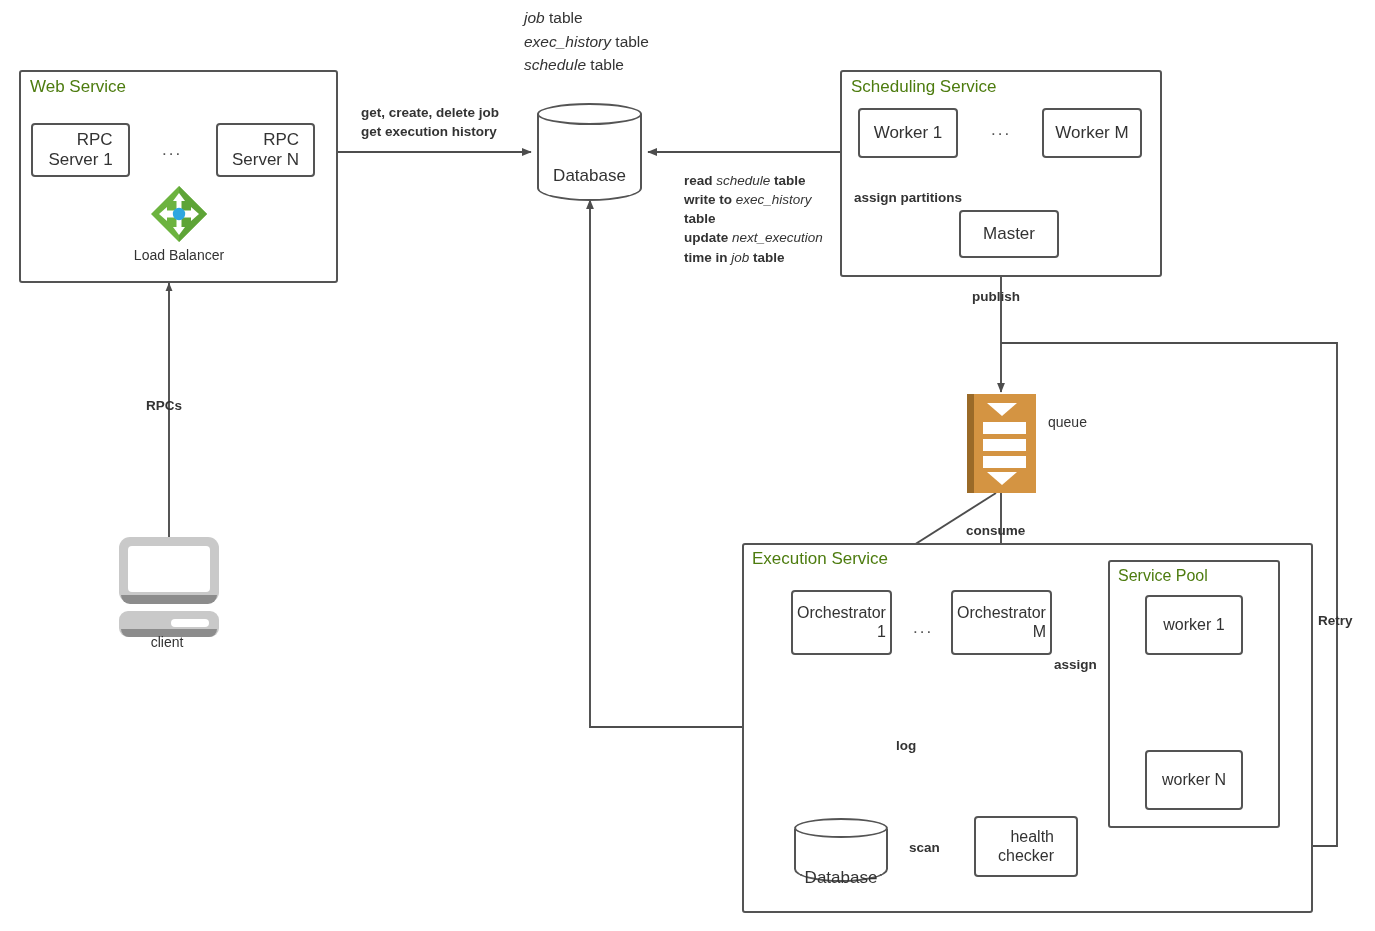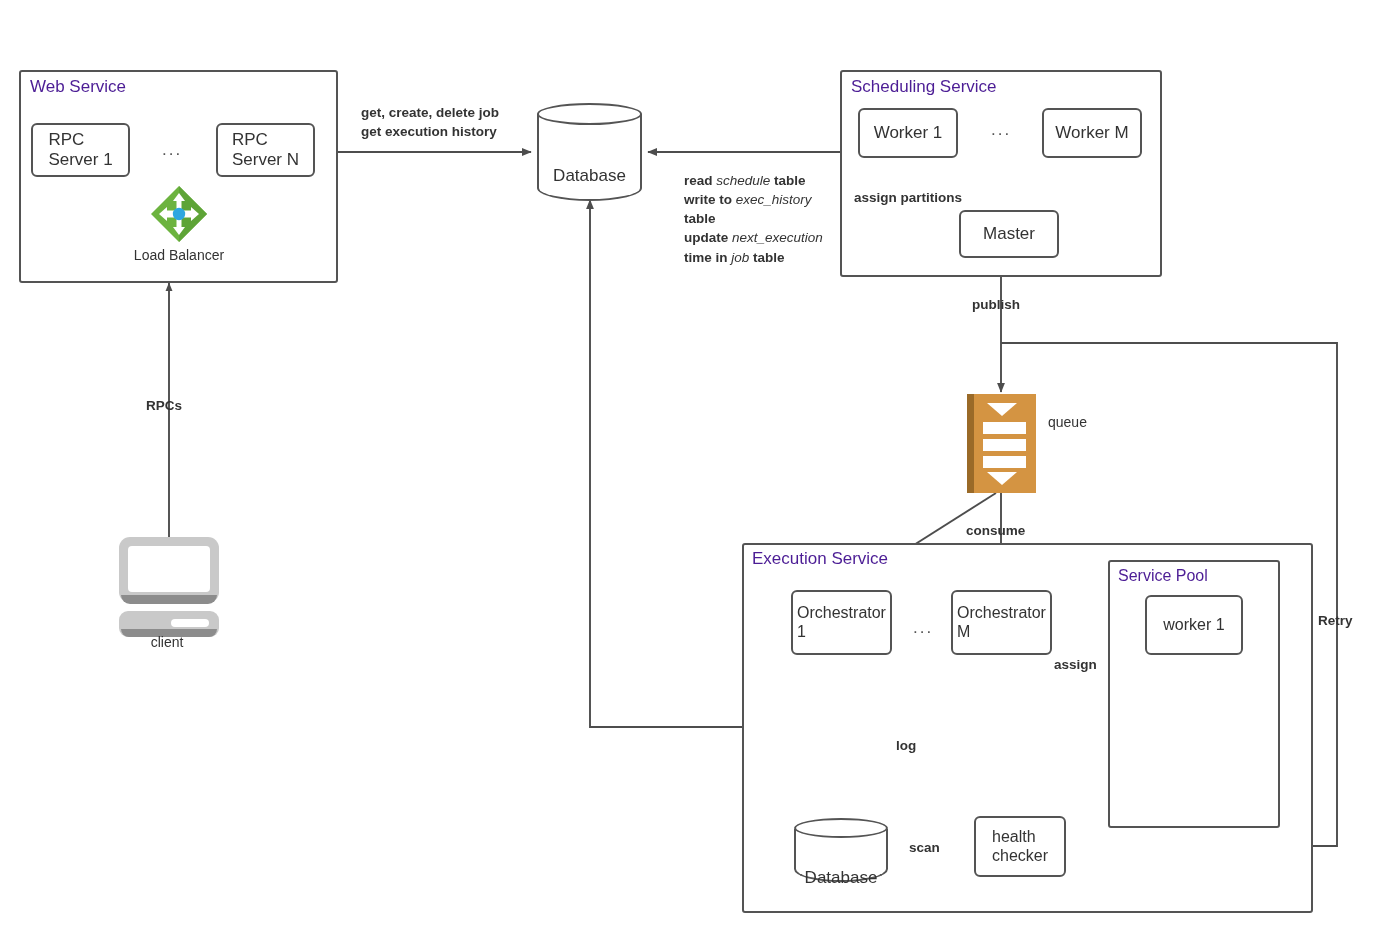--- a/index.html
+++ b/index.html
@@ -15,25 +15,25 @@
   .box{
     position:absolute;
     border:2px solid #545454;
     border-radius:4px;
     background:#ffffff;
     box-sizing:border-box;
   }
   .grp{border-radius:3px;}
   .node{
     display:flex;align-items:center;justify-content:center;
-    text-align:left;line-height:1.18;border-radius:6px;
+    text-align:right;line-height:1.18;
   }
   .grp-title{
     position:absolute;
-    font-size:17px;color:#4c1d95;
+    font-size:17px;color:#4d7c0f;
     white-space:nowrap;
   }
   .node-txt{font-size:17px;color:#333;}
   .node-sm{font-size:16px;color:#333;}
   .ellip{position:absolute;font-size:17px;color:#555;letter-spacing:2px;}
   .note{position:absolute;font-size:15.5px;color:#333;line-height:1.52;white-space:nowrap;}
   .note i{font-style:italic;}
   .edge-lbl{
     position:absolute;font-size:13.5px;font-weight:bold;color:#333;
     line-height:1.42;white-space:nowrap;
@@ -128,20 +128,25 @@
       <path d="M841,656 L841,818" marker-end="url(#ah)"></path>
 
       <path d="M996,656 L851,823" marker-end="url(#ahs)"></path>
 
       <path d="M974,846 L894,846" marker-end="url(#ah)"></path>
 
       <path d="M742,727 L590,727 L590,200" marker-end="url(#ah)"></path>
     </g>
   </svg>
 
+  <div class="note" style="left:524px;top:6px;">
+    <div><i>job</i><span> table</span></div>
+    <div><i>exec_history</i><span> table</span></div>
+    <div><i>schedule</i><span> table</span></div>
+  </div>
 
   <div class="box grp" style="left:19px;top:70px;width:319px;height:213px;"></div>
   <div class="grp-title" style="left:30px;top:77px;">Web Service</div>
 
   <div class="box node" style="left:31px;top:123px;width:99px;height:54px;">
     <span class="node-txt">RPC<br>Server 1</span>
   </div>
   <div class="ellip" style="left:162px;top:140px;">...</div>
   <div class="box node" style="left:216px;top:123px;width:99px;height:54px;">
     <span class="node-txt">RPC<br>Server N</span>
@@ -184,21 +189,21 @@
   </div>
   <div class="ellip" style="left:991px;top:120px;">...</div>
   <div class="box node" style="left:1042px;top:108px;width:100px;height:50px;">
     <span class="node-txt">Worker M</span>
   </div>
   <div class="box node" style="left:959px;top:210px;width:100px;height:48px;">
     <span class="node-txt">Master</span>
   </div>
   <div class="edge-lbl" style="left:854px;top:188px;">assign partitions</div>
 
-  <div class="edge-lbl" style="left:972px;top:295px;">publish</div>
+  <div class="edge-lbl" style="left:972px;top:287px;">publish</div>
 
   <div class="queue-ico" style="left:967px;top:394px;width:69px;height:99px;">
     <div class="stripe"></div>
     <div class="tri" style="top:9px;"></div>
     <div class="bar" style="top:28px;"></div>
     <div class="bar" style="top:45px;"></div>
     <div class="bar" style="top:62px;"></div>
     <div class="tri" style="top:78px;"></div>
   </div>
   <div class="cap" style="left:1048px;top:414px;">queue</div>
@@ -220,28 +225,31 @@
   <div class="edge-lbl" style="left:1054px;top:655px;">assign</div>
   <div class="edge-lbl" style="left:896px;top:736px;">log</div>
   <div class="edge-lbl" style="left:909px;top:838px;">scan</div>
 
   <div class="box grp" style="left:1108px;top:560px;width:172px;height:268px;"></div>
   <div class="grp-title" style="left:1118px;top:567px;font-size:16px;">Service Pool</div>
 
   <div class="box node" style="left:1145px;top:595px;width:98px;height:60px;">
     <span class="node-sm">worker 1</span>
   </div>
+  <div class="box node" style="left:1145px;top:750px;width:98px;height:60px;">
+    <span class="node-sm">worker N</span>
+  </div>
 
   <div class="cyl" style="left:794px;top:818px;width:94px;height:64px;">
     <div class="body"></div>
     <div class="top" style="height:20px;"></div>
     <div class="txt" style="top:56%;">Database</div>
   </div>
 
-  <div class="box node" style="left:974px;top:816px;width:92px;height:61px;">
+  <div class="box node" style="left:974px;top:816px;width:104px;height:61px;">
     <span class="node-sm">health<br>checker</span>
   </div>
 
   <div class="edge-lbl" style="left:146px;top:396px;">RPCs</div>
   <div class="client" style="left:119px;top:537px;width:100px;height:100px;">
     <div class="mon">
         <div class="scr"></div>
       </div>
     <div class="monsh"></div>
     <div class="kb"></div>

